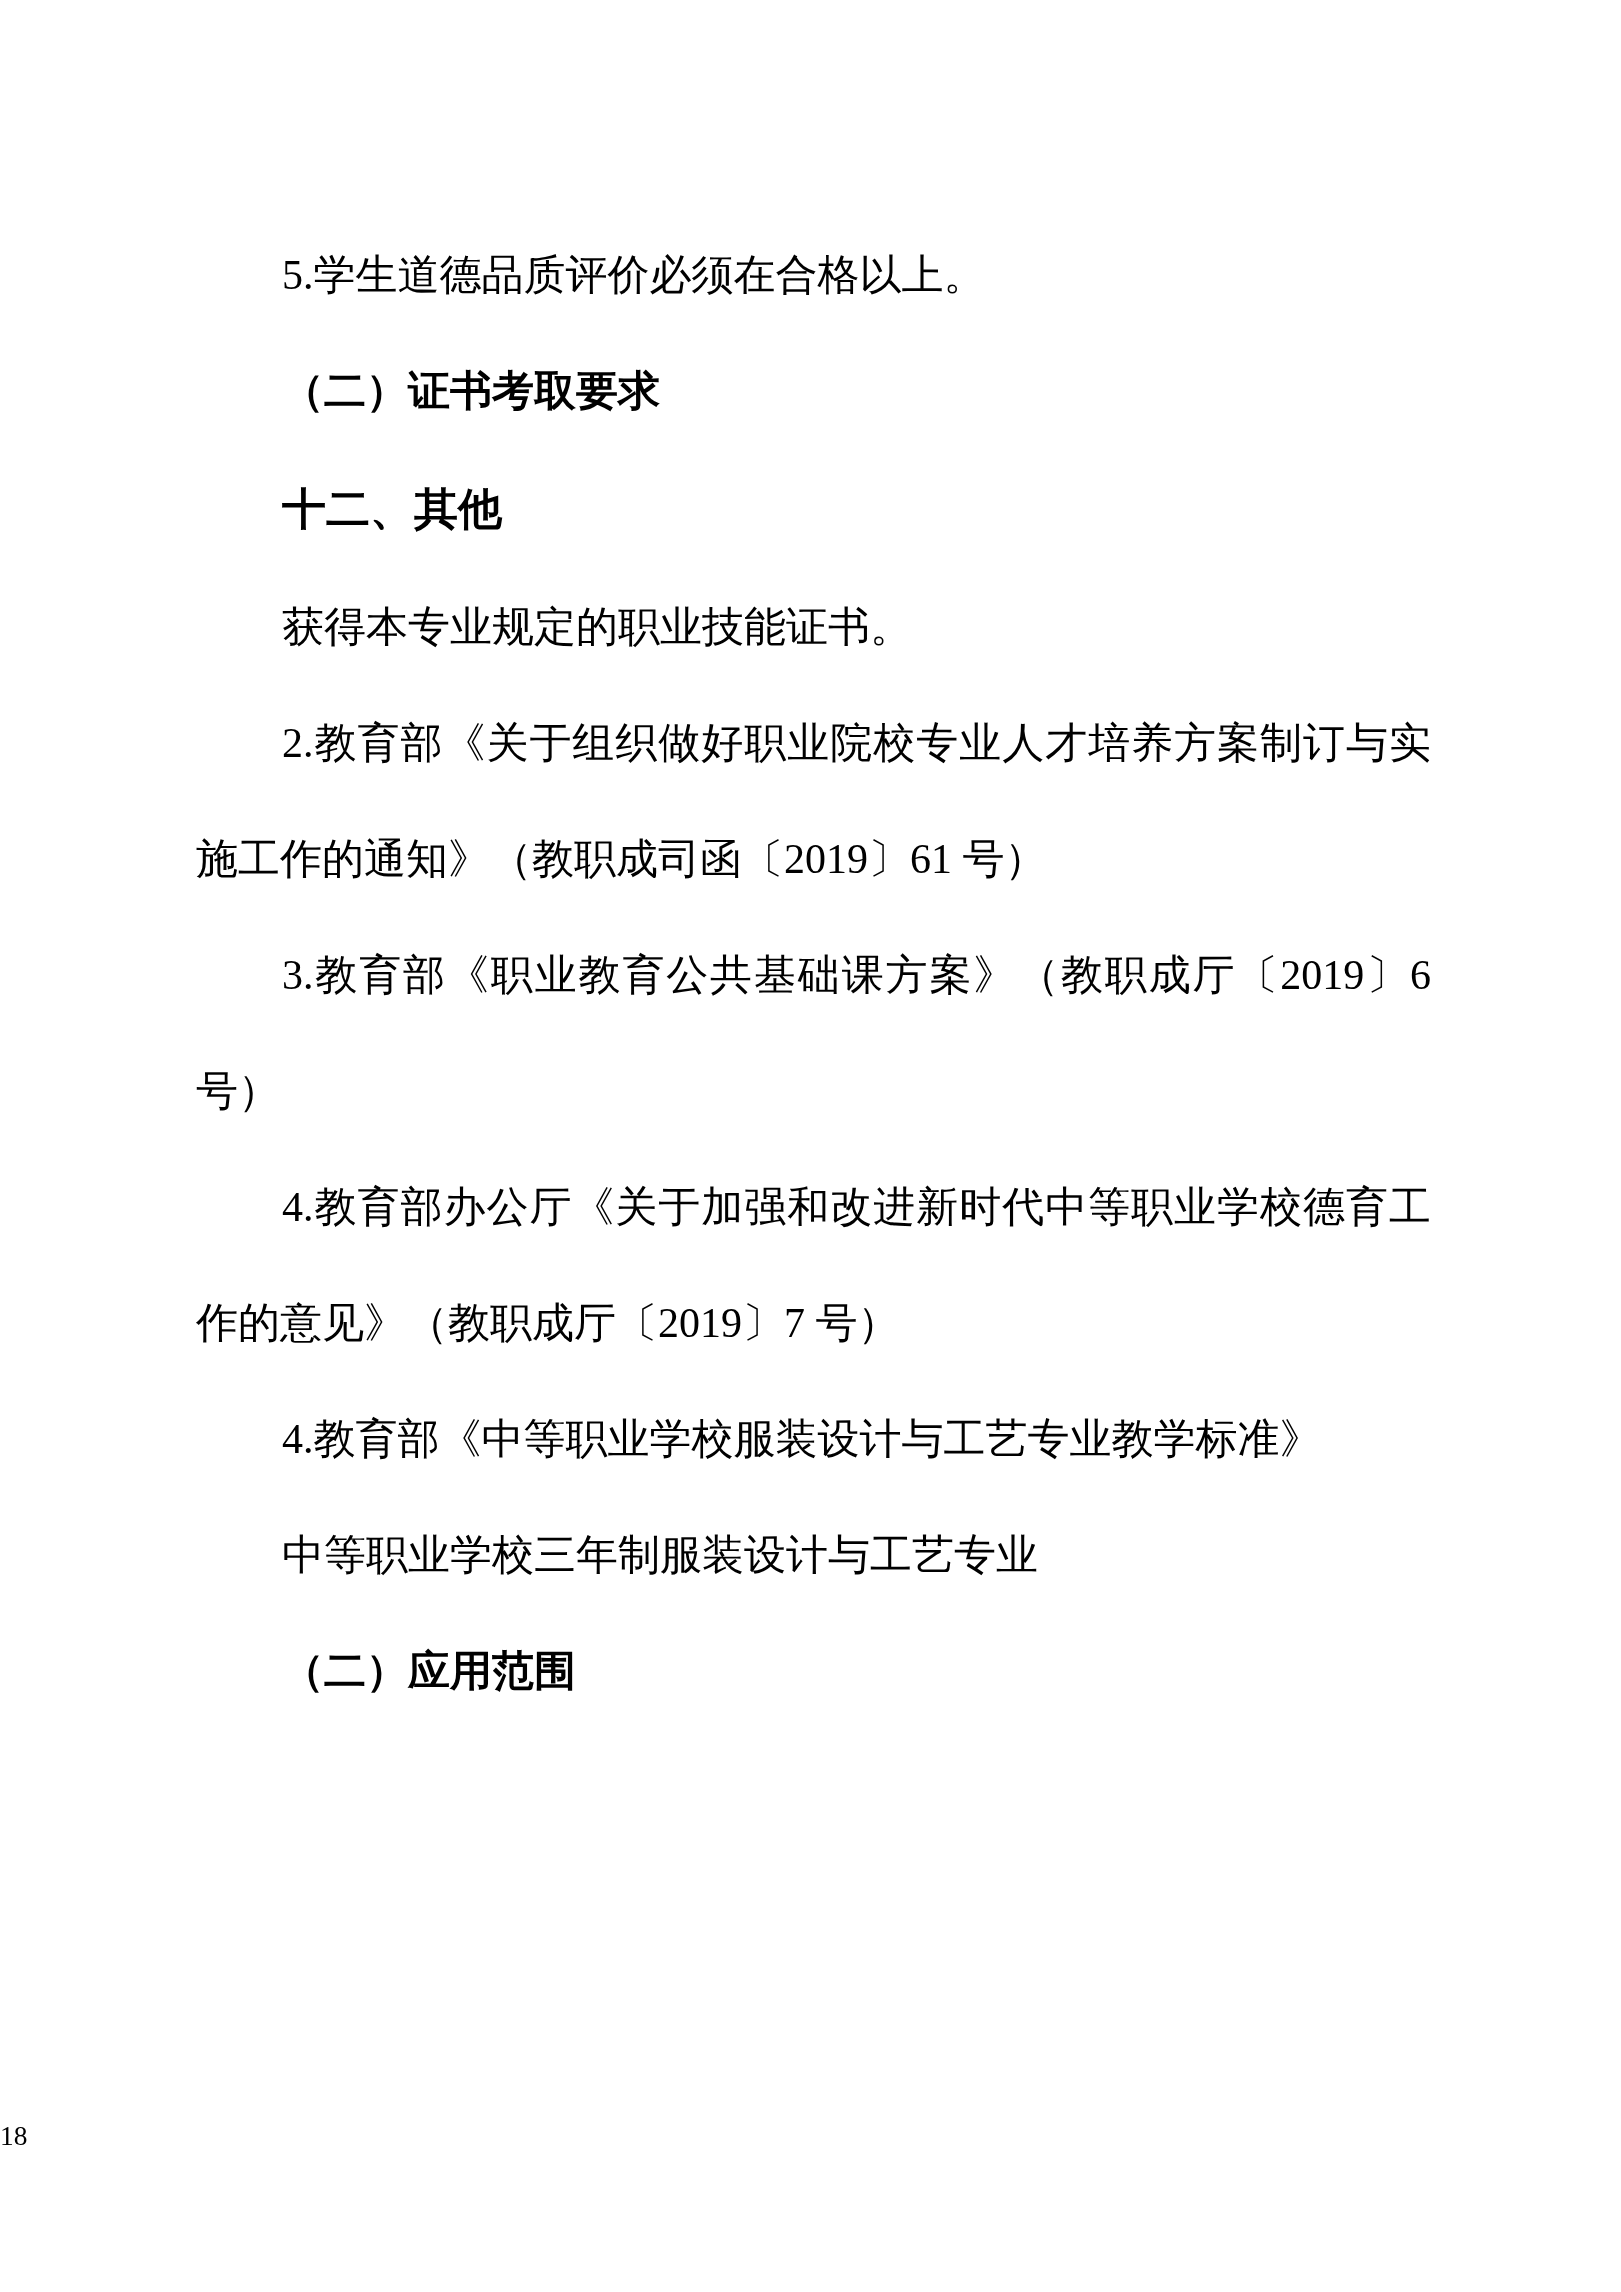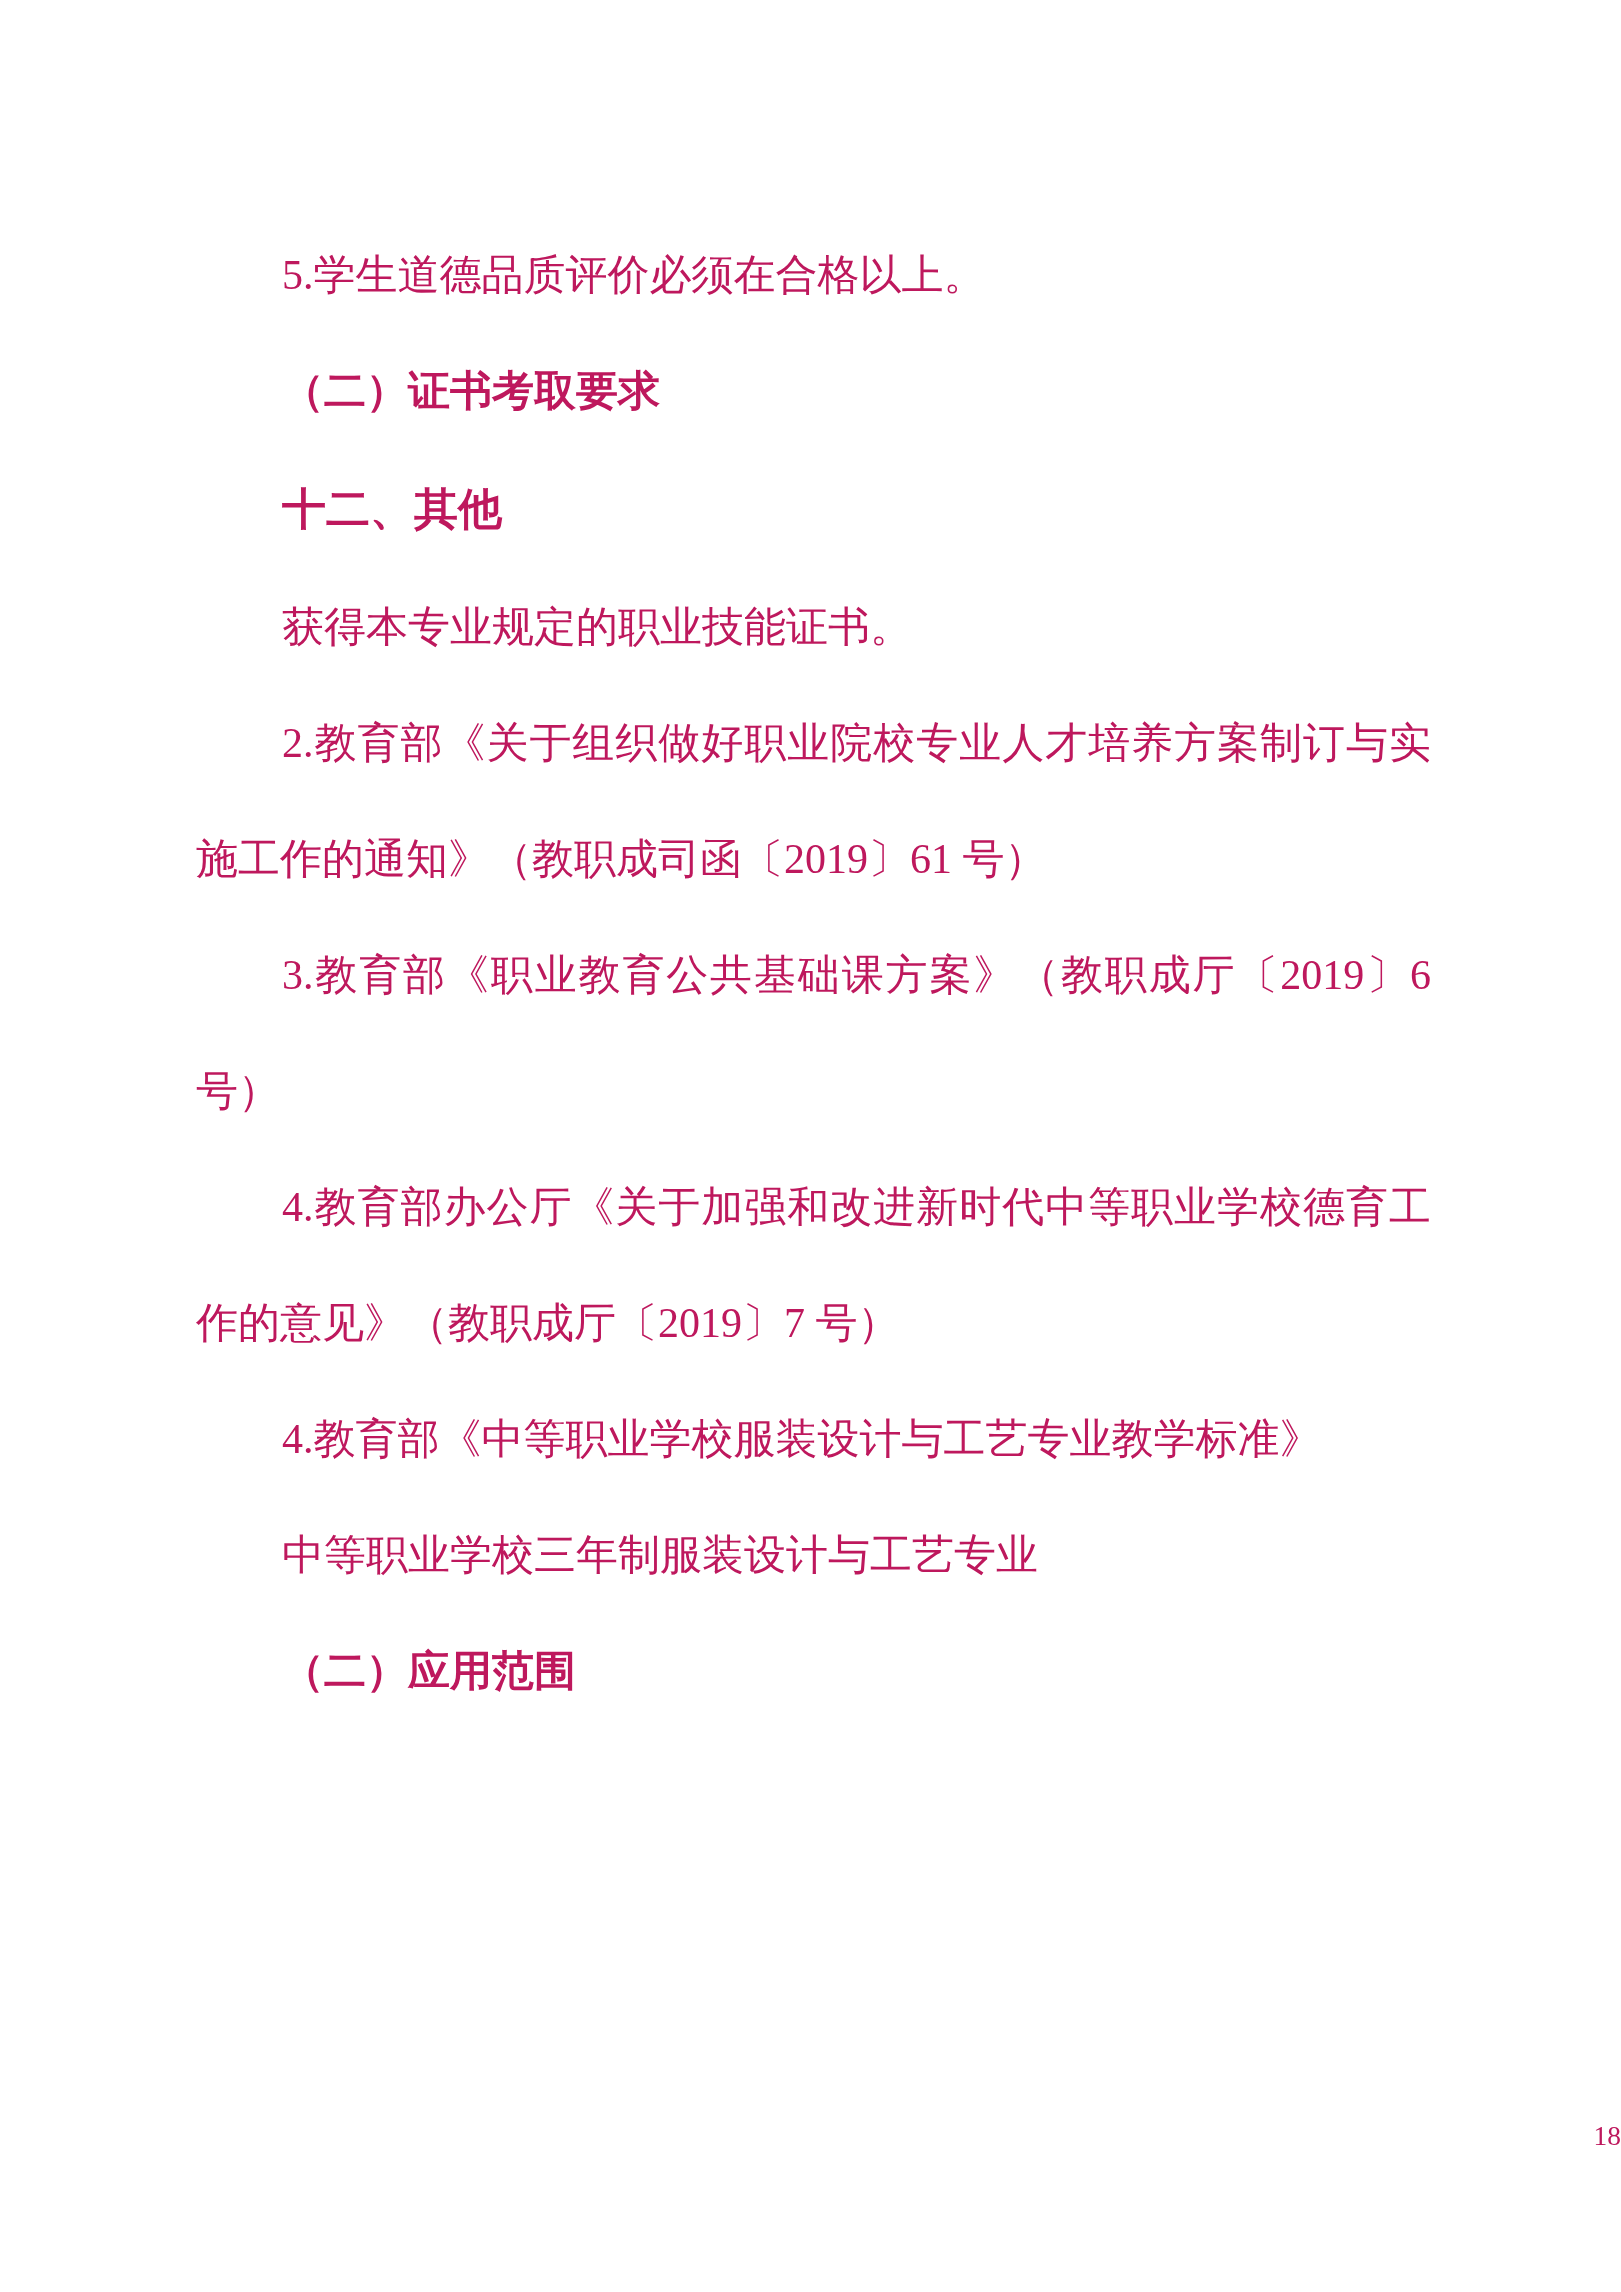--- a/index.html
+++ b/index.html
@@ -6,21 +6,21 @@
     margin: 0;
     padding: 0;
     background: #e8e8e8;
   }
   .page {
     position: relative;
     width: 1621px;
     height: 2293px;
     margin: 0 auto;
     background: #ffffff;
-    color: #be185d;
+    color: #000000;
     font-family: "Liberation Serif", "DejaVu Serif", serif;
     overflow: hidden;
   }
   .content {
     position: absolute;
     left: 196px;
     top: 196px;
     width: 1235px;
   }
   .line {
@@ -46,21 +46,21 @@
   .h-hei {
     font-weight: 700;
     font-family: "Liberation Sans", "DejaVu Sans", sans-serif;
     font-size: 44px;
   }
   .page-number {
     position: absolute;
     left: 0;
     top: 2117px;
     width: 100%;
-    text-align: right;
+    text-align: left;
     font-size: 27.4px;
     line-height: 39px;
   }
 </style>
 </head>
 <body>
 
 <div class="page">
   <div class="content">
     <p class="line indent">5.学生道德品质评价必须在合格以上。</p>

